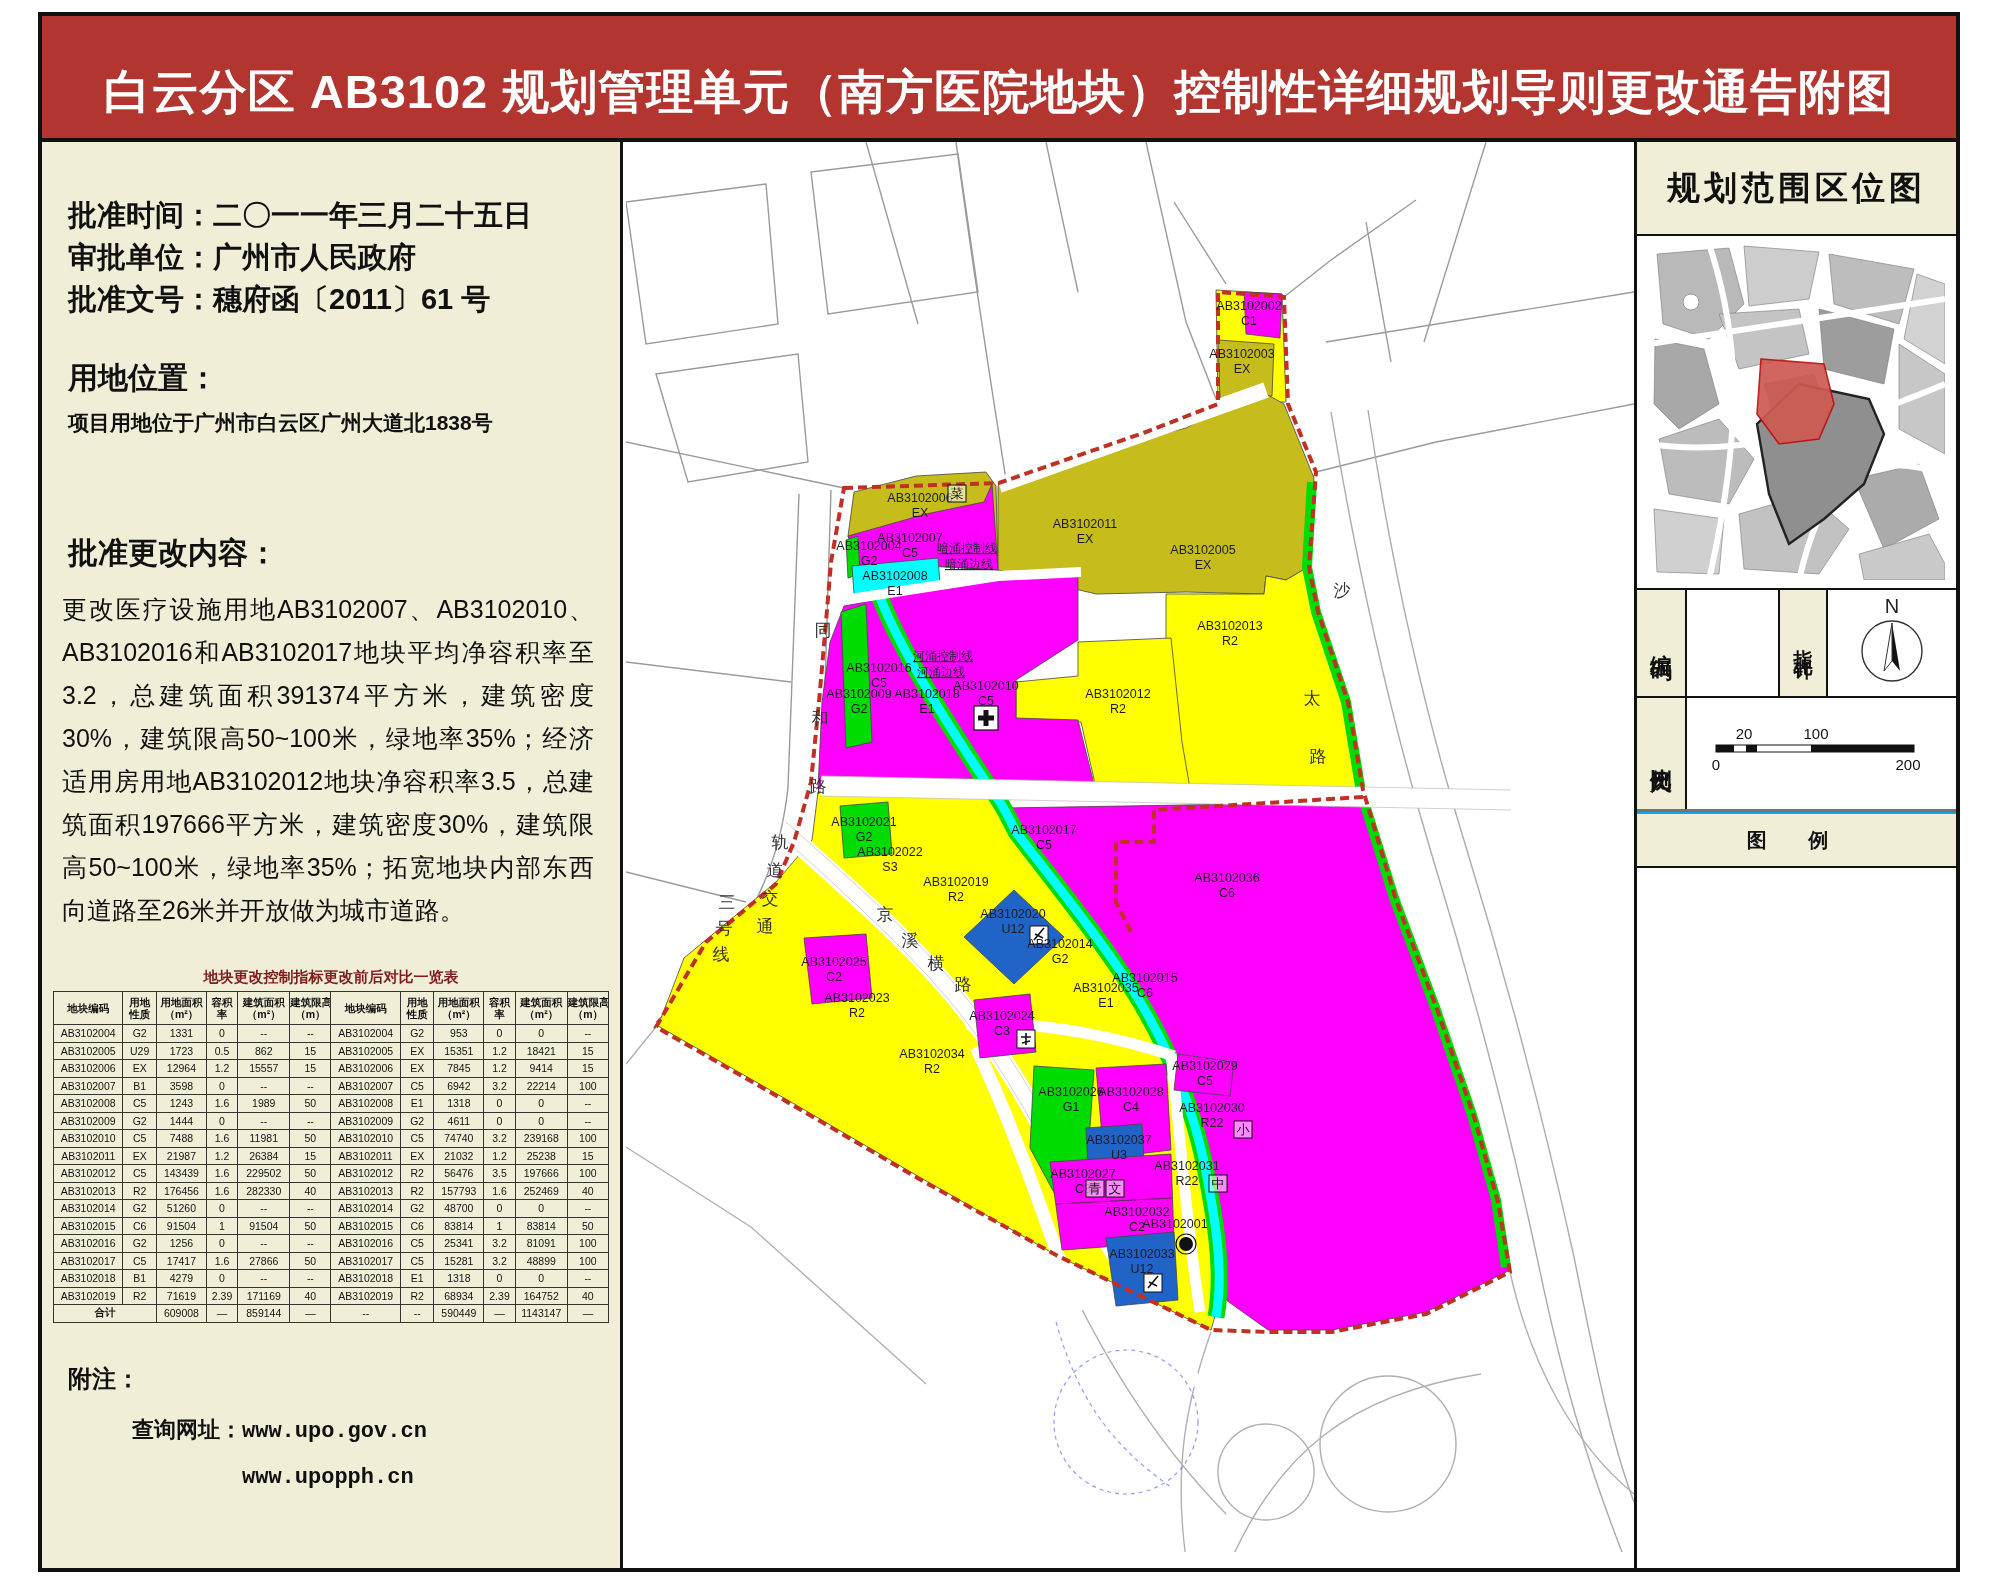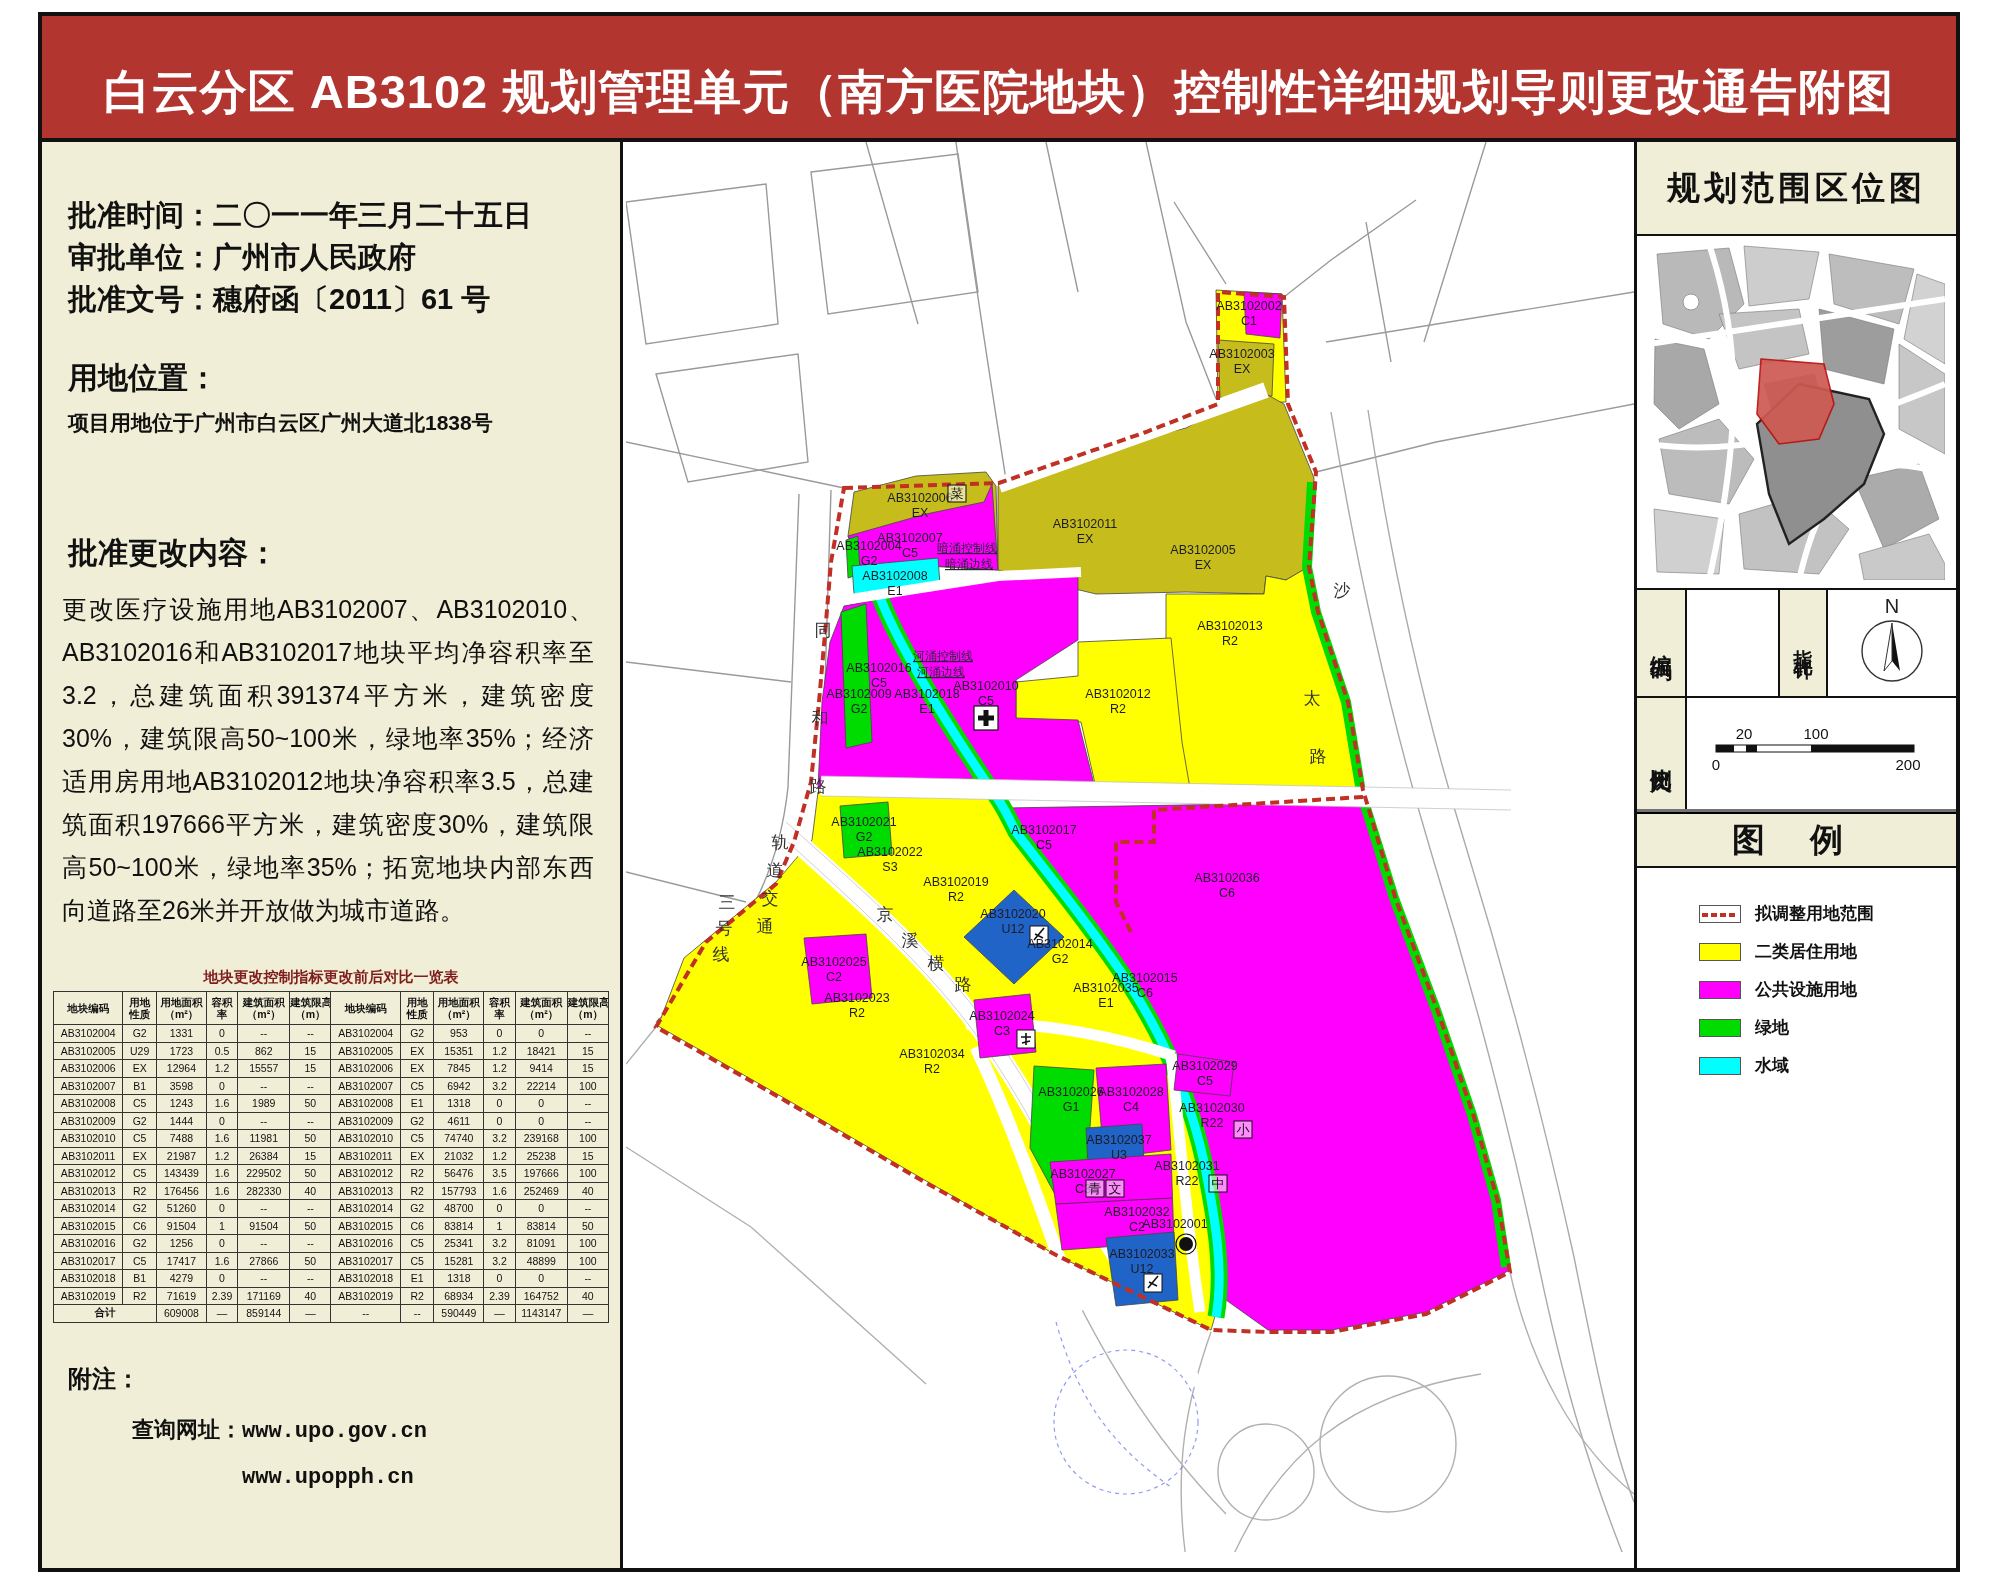--- a/index.html
+++ b/index.html
@@ -26,21 +26,21 @@
   #rp{position:absolute;left:1592px;top:126px;right:0;bottom:0;box-sizing:border-box;border-left:3px solid #111;background:#fff;}
   .rband{background:var(--c-panel);border-bottom:2px solid #111;display:flex;align-items:center;justify-content:center;font-weight:bold;color:#111;}
   #loc-title{height:92px;font-size:33px;letter-spacing:4px;}
   #minimap-box{height:352px;display:flex;align-items:center;justify-content:center;background:#fff;}
   .rrow{display:flex;border-top:2px solid #111;box-sizing:border-box;}
   .rlab{width:50px;background:var(--c-panel);border-right:2px solid #111;display:flex;align-items:center;justify-content:center;font-weight:bold;font-size:22px;color:#111;box-sizing:border-box;}
   .rlab span{writing-mode:vertical-rl;text-orientation:upright;letter-spacing:6px;}
   #row-code{height:108px;}
   #row-scale{height:116px;border-bottom:3px solid #737373;justify-content:flex-end;}
   .rcell{flex:1;background:#fff;display:flex;align-items:center;justify-content:center;}
-  #legend-band{height:52px;font-size:33px;letter-spacing:18px;border-top:2px solid #000000;}
+  #legend-band{height:52px;font-size:20px;letter-spacing:18px;border-top:2px solid #0ea5e9;}
   #legend-list{padding:34px 0 0 62px;background:#fff;}
   .lg-item{display:flex;align-items:center;margin-bottom:15px;}
   .lg-sw{width:42px;height:18px;border:1px solid #555;margin-right:14px;position:relative;box-sizing:border-box;background:#fff;flex:none;}
   .lg-sw .dash{position:absolute;left:2px;right:2px;top:7px;height:4px;background:repeating-linear-gradient(90deg,var(--c-boundary) 0 6px,#fff 6px 9px);}
   .lg-item .lg-t{font-size:17px;font-weight:bold;color:#111;}
   svg text{font-family:"Liberation Sans","DejaVu Sans",sans-serif;}
 </style>
 <style>.f-res{fill:#FFFF00} .f-pub{fill:#FF00FF}
 .f-grn{fill:#00DC00} .f-wat{fill:#00FFFF}
 .f-olv{fill:#C6BD1C} .f-blu{fill:#2064C8}</style></head>
@@ -610,40 +610,16 @@
           <rect x="12" y="22" width="198" height="7" fill="#fff" stroke="#111" stroke-width="1"></rect>
           <rect x="12" y="22" width="18" height="7" fill="#111"></rect>
           <rect x="42" y="22" width="11" height="7" fill="#111"></rect>
           <rect x="107" y="22" width="103" height="7" fill="#111"></rect>
           <text id="sc0" x="12" y="47" font-size="15" text-anchor="middle" fill="#111">0</text>
           <text id="sc200" x="204" y="47" font-size="15" text-anchor="middle" fill="#111">200</text>
         </svg>
       </div>
     </div>
     <div id="legend-band" class="rband">图  例</div>
-    <div id="legend-list">
-          <div class="lg-item">
-            <div class="lg-sw">
-              <div class="dash"></div>
-            </div>
-            <div class="lg-t">拟调整用地范围</div>
-          </div>
-          <div class="lg-item">
-            <div class="lg-sw" style="background: rgb(255, 255, 0);"></div>
-            <div class="lg-t">二类居住用地</div>
-          </div>
-          <div class="lg-item">
-            <div class="lg-sw" style="background: rgb(255, 0, 255);"></div>
-            <div class="lg-t">公共设施用地</div>
-          </div>
-          <div class="lg-item">
-            <div class="lg-sw" style="background: rgb(0, 220, 0);"></div>
-            <div class="lg-t">绿地</div>
-          </div>
-          <div class="lg-item">
-            <div class="lg-sw" style="background: rgb(0, 255, 255);"></div>
-            <div class="lg-t">水域</div>
-          </div>
-        </div>
   </div>
 
  </div>
 </div>
 
 </body></html>

